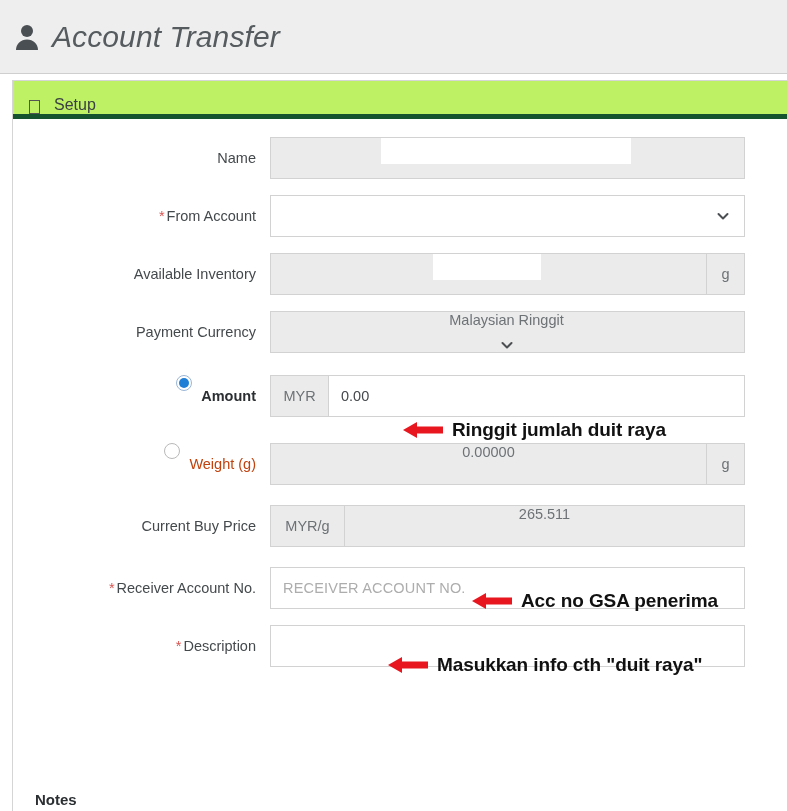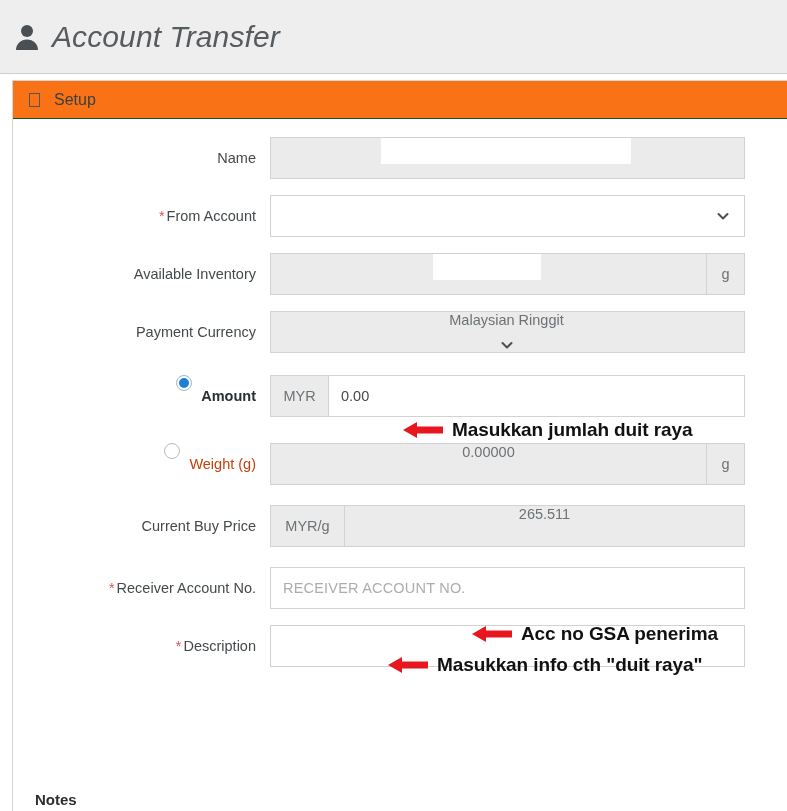--- a/index.html
+++ b/index.html
@@ -43,24 +43,24 @@
     left: 12px; top: 80px;
     width: 775px;
     height: 731px;
     background: #ffffff;
     border: 1px solid #d5d5d5;
     border-right: none;
     border-bottom: none;
   }
   .panel-heading {
     height: 38px;
-    background: #f97316;
-    border-bottom: 1px solid #14532d;
-    display: flex;
-    align-items: center;
+    background: #bef264;
+    border-bottom: 5px solid #14532d;
+    display: flex;
+    align-items: flex-end;
     padding-left: 16px;
   }
   .panel-heading .collapse-box {
     width: 11px; height: 14px;
     border: 1px solid #555;
     margin-right: 14px;
     flex: 0 0 auto;
   }
   .panel-heading-title {
     font-size: 16px;
@@ -353,24 +353,24 @@
         </div>
       </div>
     </div>
 
     <div class="annot" style="left:390px; top:300px;">
       <span class="arrow">
         <svg width="40" height="20" viewBox="0 0 40 20" aria-hidden="true">
           <path d="M0 10 L14 2 L14 6.6 L40 6.6 L40 13.4 L14 13.4 L14 18 Z" fill="#e8171f"></path>
         </svg>
       </span>
-      <span class="annot-text">Masukkan jumlah duit raya</span>
-    </div>
-
-    <div class="annot" style="left:459px; top:504px;">
+      <span class="annot-text">Ringgit jumlah duit raya</span>
+    </div>
+
+    <div class="annot" style="left:459px; top:471px;">
       <span class="arrow">
         <svg width="40" height="20" viewBox="0 0 40 20" aria-hidden="true">
           <path d="M0 10 L14 2 L14 6.6 L40 6.6 L40 13.4 L14 13.4 L14 18 Z" fill="#e8171f"></path>
         </svg>
       </span>
       <span class="annot-text">Acc no GSA penerima</span>
     </div>
 
     <div class="annot" style="left:375px; top:535px;">
       <span class="arrow">

